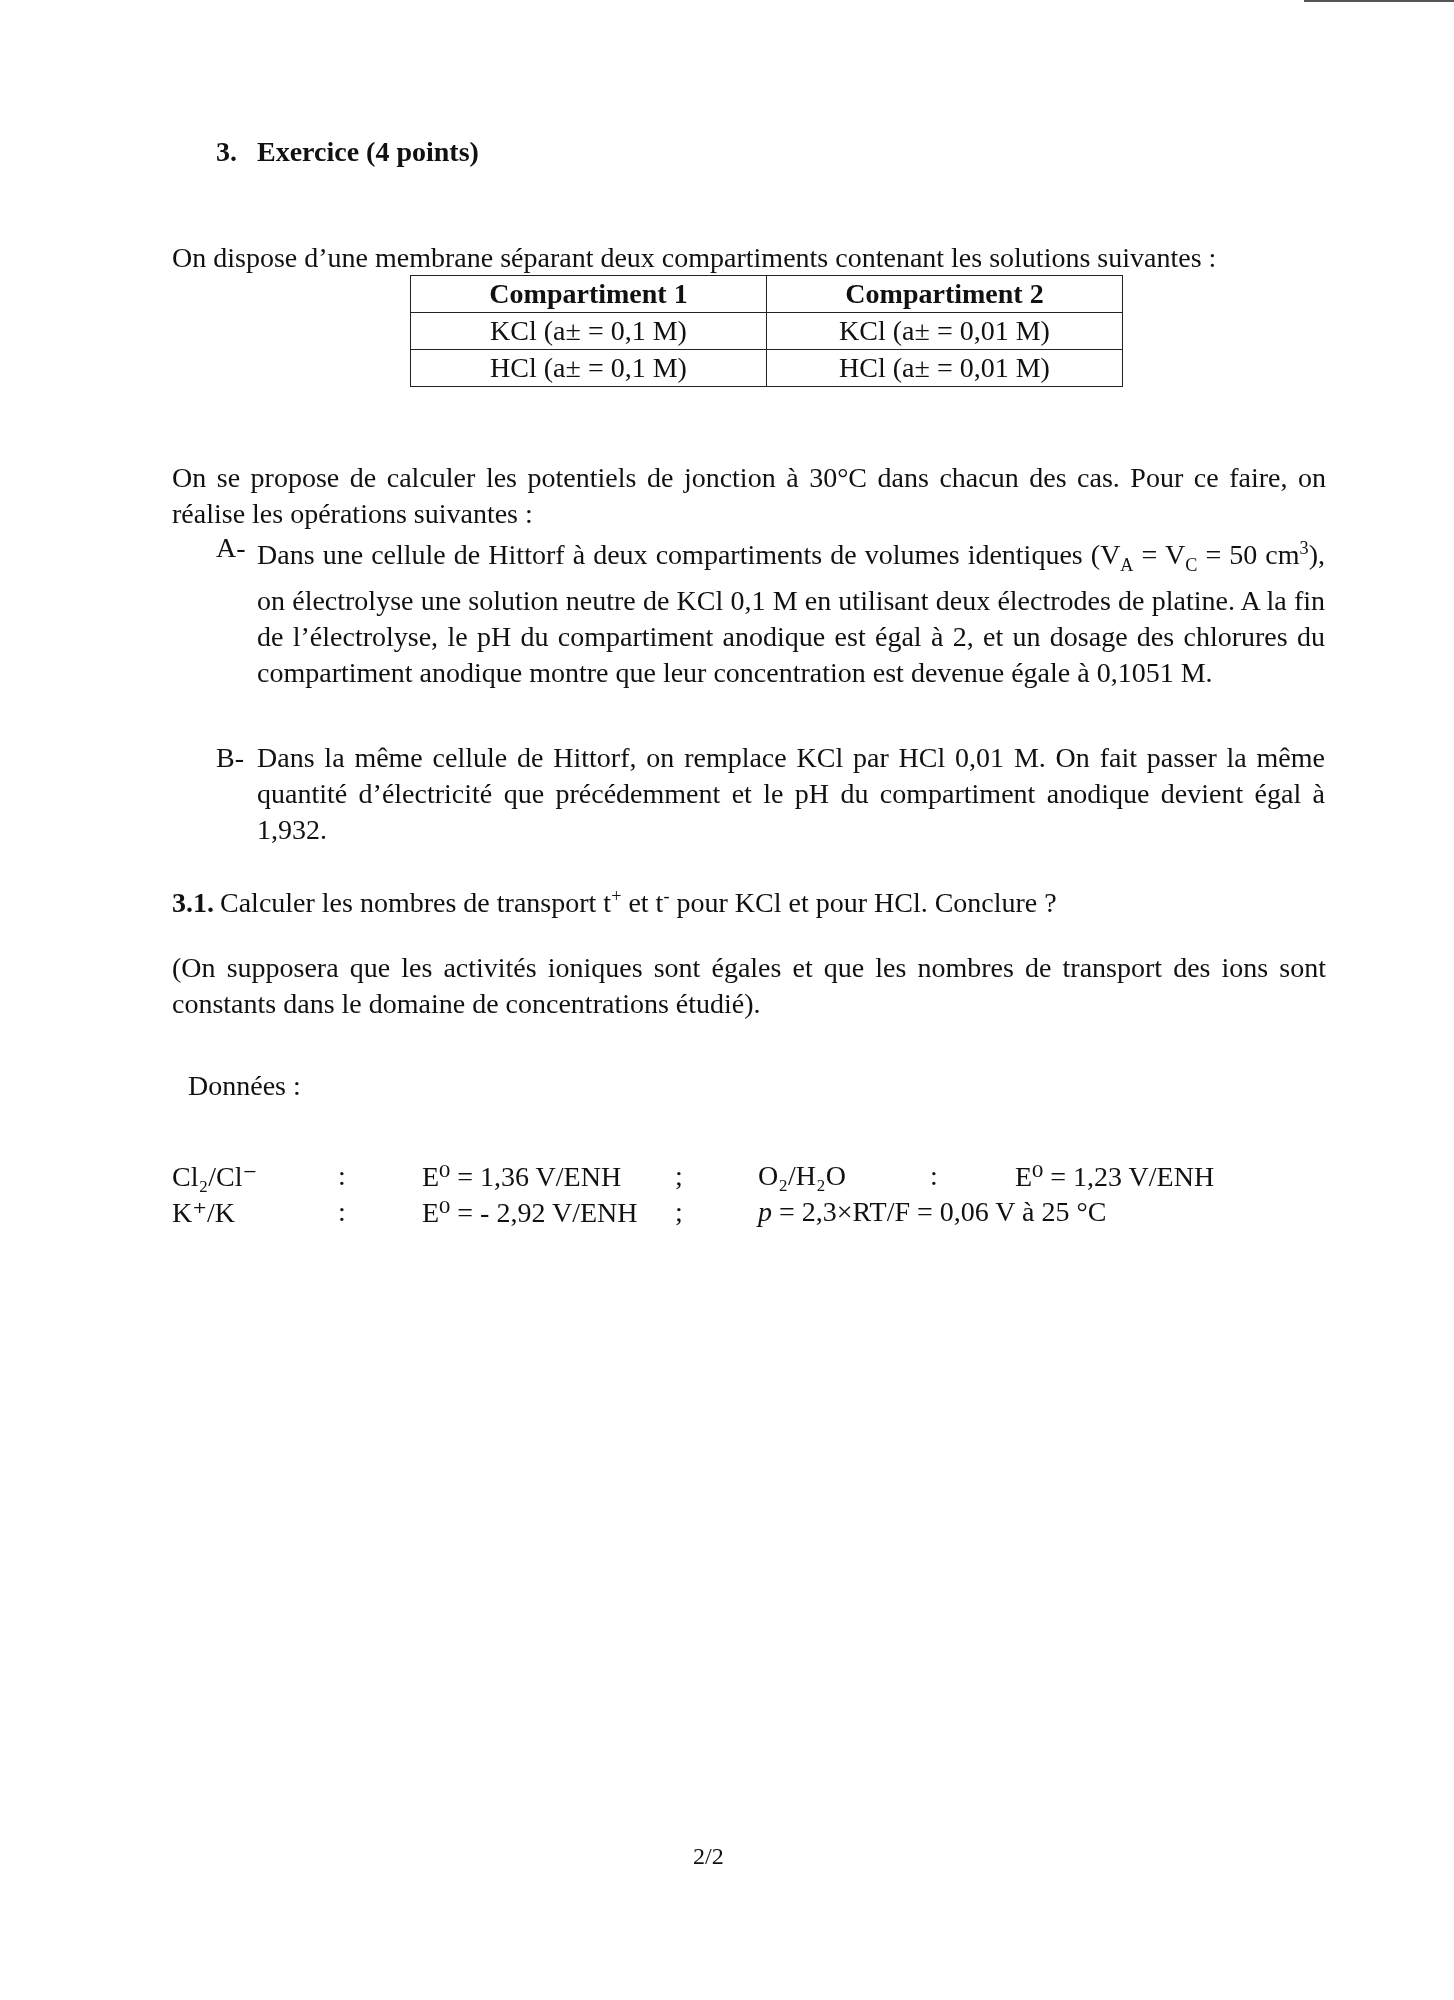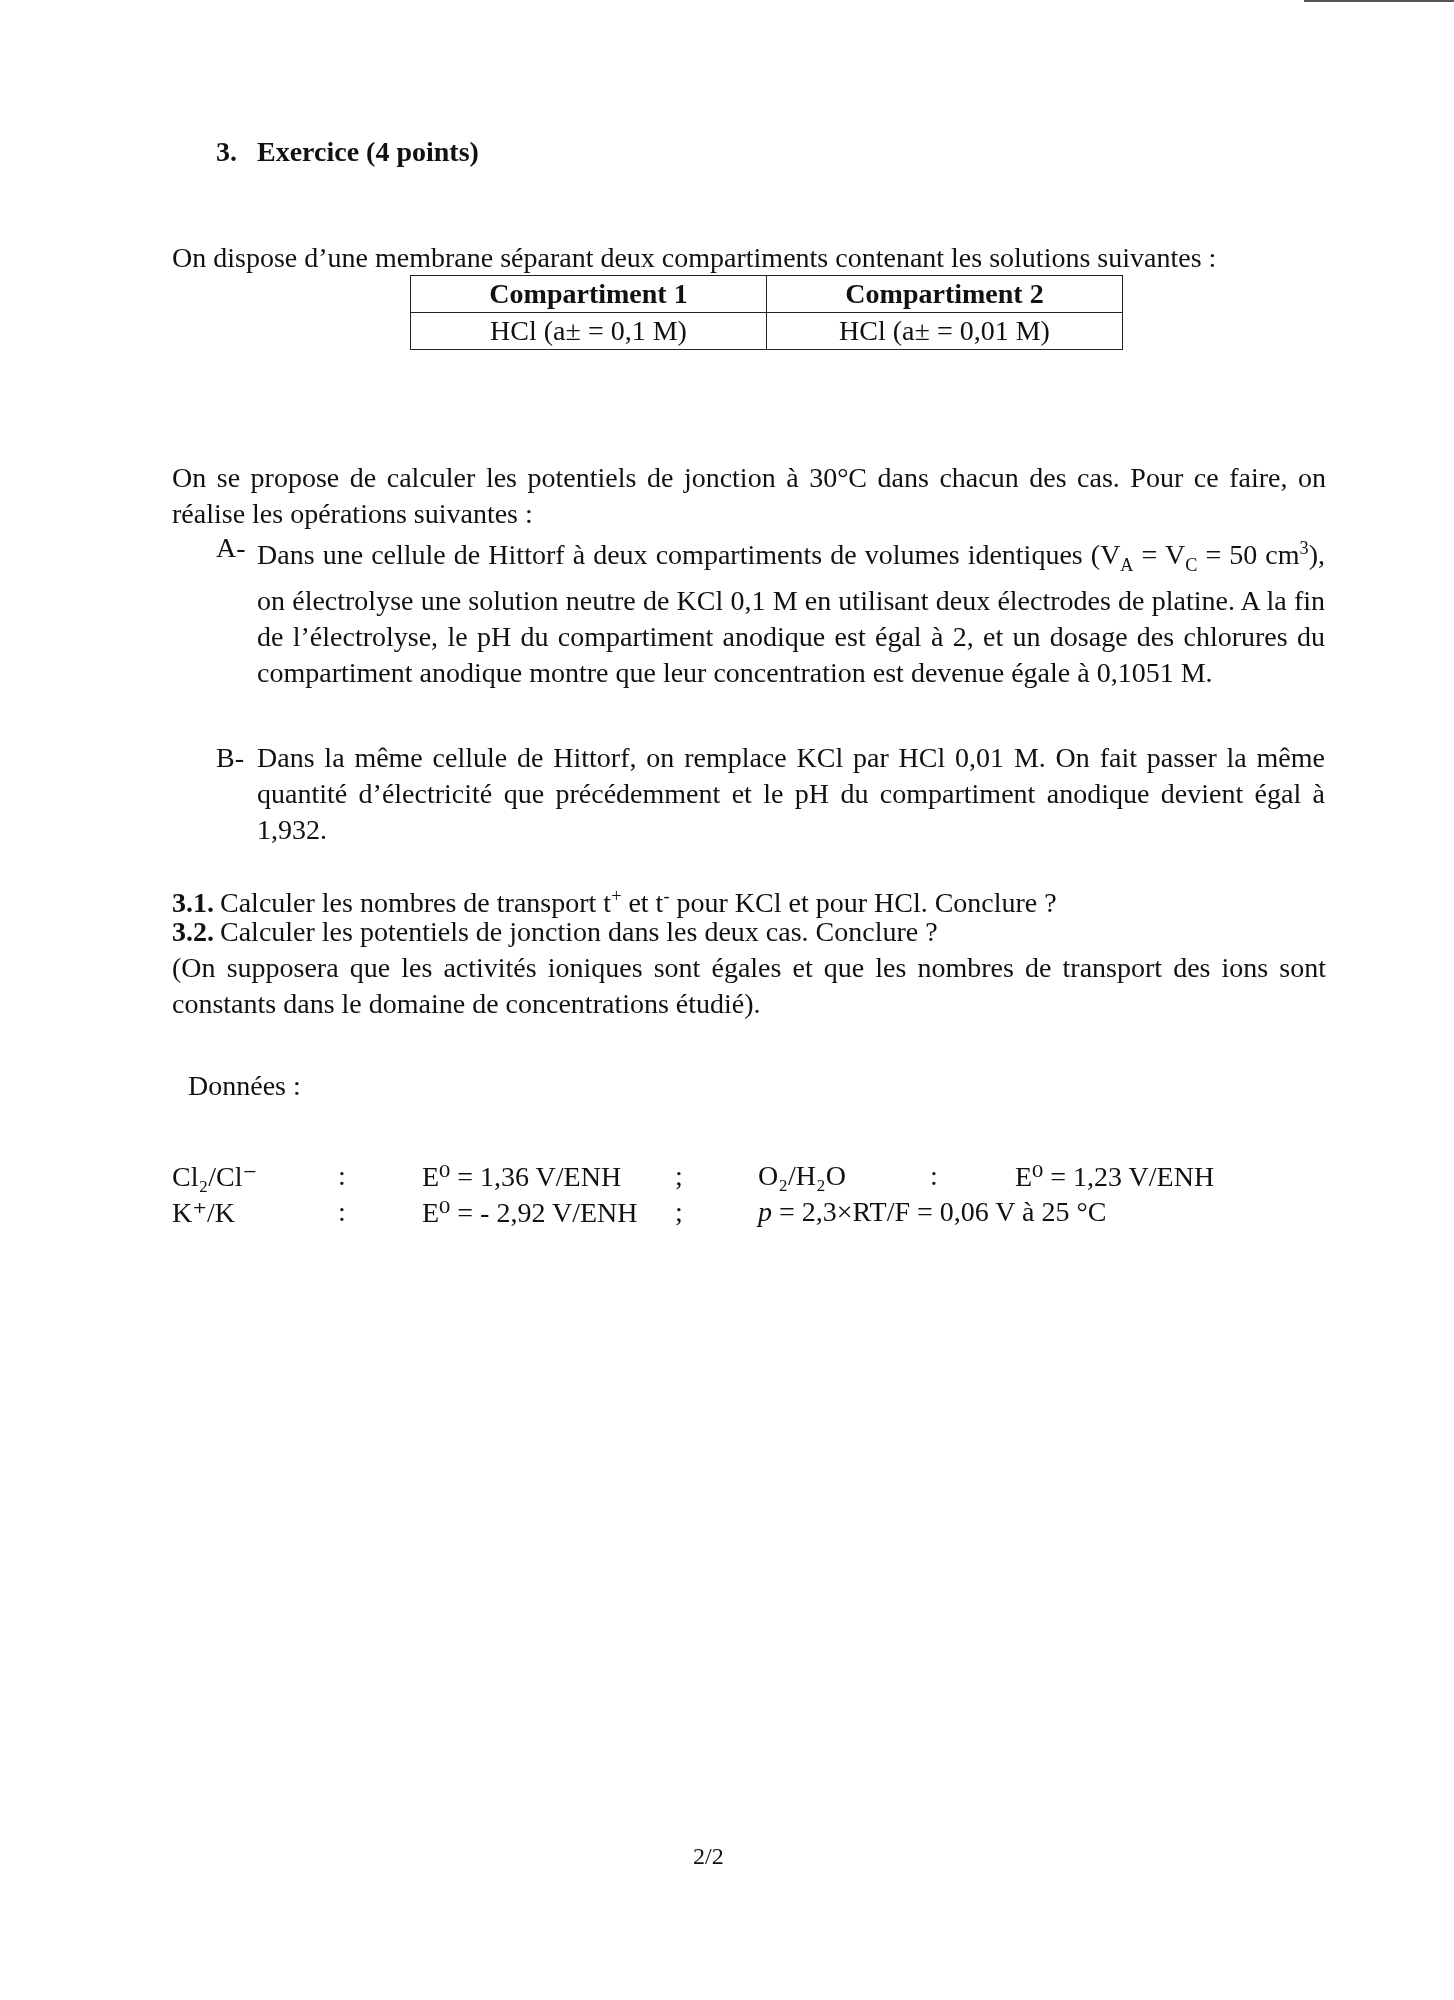--- a/index.html
+++ b/index.html
@@ -44,20 +44,24 @@
 
   <div class="abs para p1">On dispose d’une membrane séparant deux compartiments contenant les solutions suivantes :</div>
 
   <table class="comp">
     <tbody>
         <tr>
       <th>Compartiment 1</th>
       <th>Compartiment 2</th>
     </tr>
     <tr>
+      <td>KCl (a± = 0,1 M)</td>
+      <td>KCl (a± = 0,01 M)</td>
+    </tr>
+    <tr>
       <td>HCl (a± = 0,1 M)</td>
       <td>HCl (a± = 0,01 M)</td>
     </tr>
   </tbody>
     </table>
 
   <div class="abs para p2">On se propose de calculer les potentiels de jonction à 30°C dans chacun des cas. Pour ce faire, on réalise les opérations suivantes :</div>
 
   <div class="item itemA">
     <span class="lbl">A-</span>
@@ -66,23 +70,20 @@
 
   <div class="item itemB">
     <span class="lbl">B-</span>
     <span class="txt">Dans la même cellule de Hittorf, on remplace KCl par HCl 0,01 M. On fait passer la même quantité d’électricité que précédemment et le pH du compartiment anodique devient égal à 1,932.</span>
   </div>
 
   <div class="abs q" style="top:878px;">
     <b>3.1.</b><span>Calculer les nombres de transport t</span><sup>+</sup><span> et t</span><sup>-</sup><span> pour KCl et pour HCl. Conclure ?</span>
   </div>
 
-  <div class="abs q" style="top:914px;">
-    <b>3.2.</b><span>Calculer les potentiels de jonction dans les deux cas. Conclure ?</span>
-  </div>
 
   <div class="abs note">(On supposera que les activités ioniques sont égales et que les nombres de transport des ions sont constants dans le domaine de concentrations étudié).</div>
 
   <div class="abs data-title">Données :</div>
 
   <div class="drow" style="top:1108px;">
     <span style="left:0;">Cl₂/Cl⁻</span>
     <span style="left:166px;">:</span>
     <span style="left:250px;">E⁰ = 1,36 V/ENH</span>
     <span style="left:503px;">;</span>

